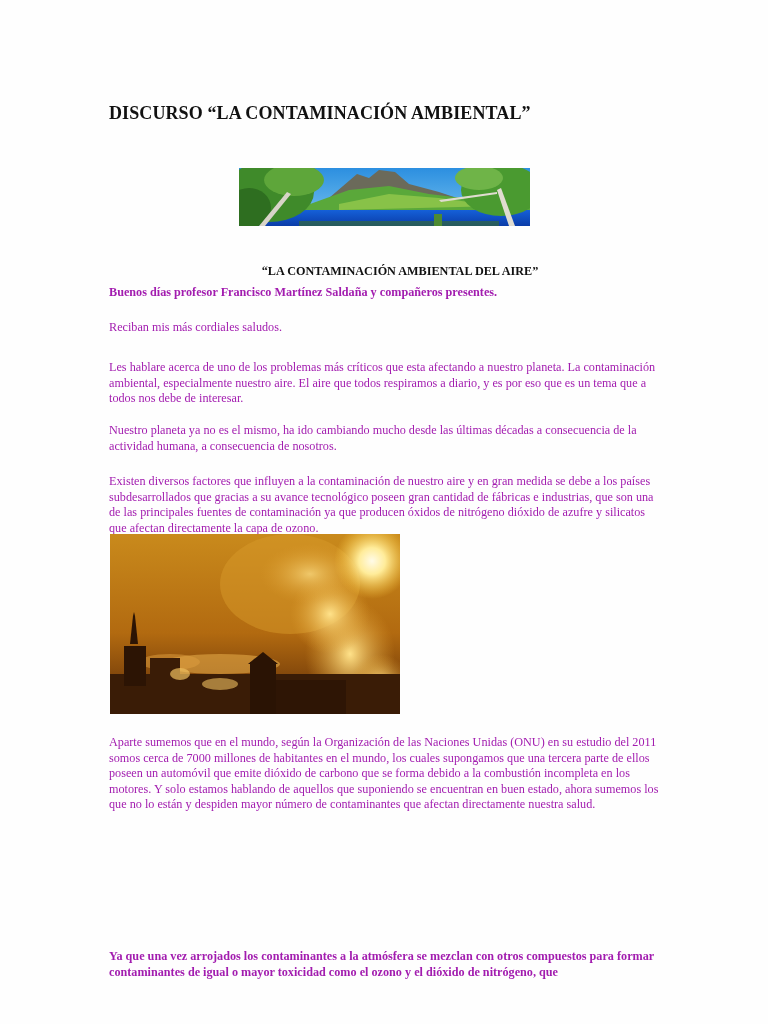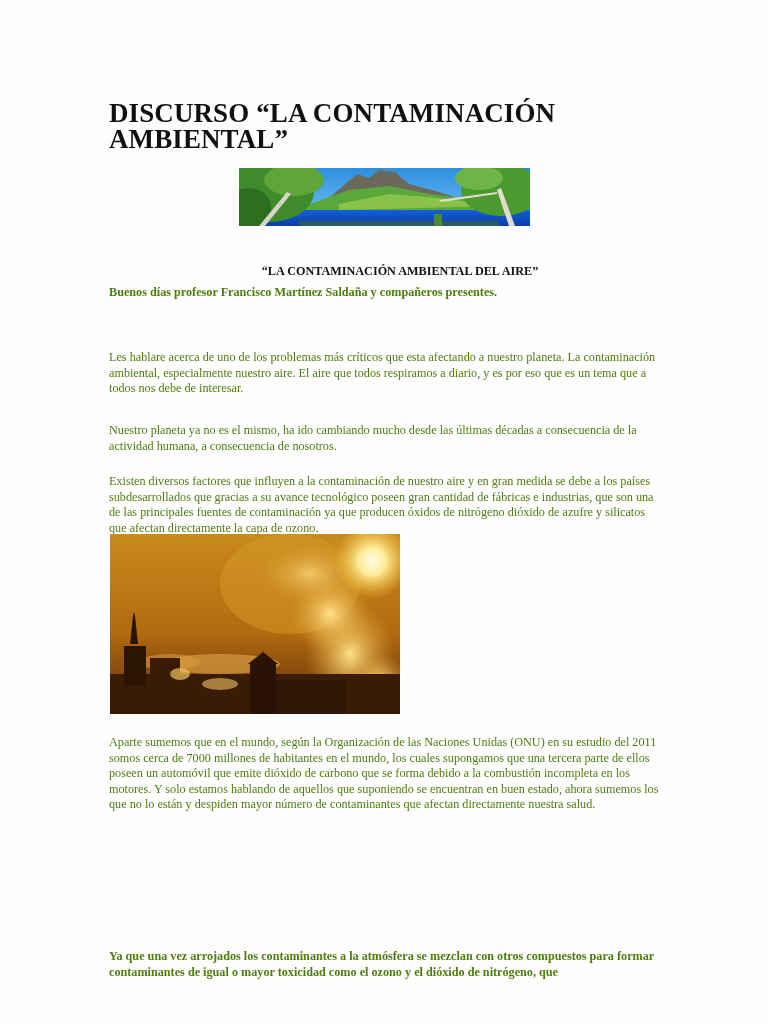--- a/index.html
+++ b/index.html
@@ -22,21 +22,21 @@
       height: 1024px;
       background: #fefefe;
     }
     .title {
       position: absolute;
       left: 109px;
       top: 100px;
       width: 520px;
       font-family: "Liberation Serif", serif;
       font-weight: bold;
-      font-size: 27px;
+      font-size: 18px;
       line-height: 26px;
       margin: 0;
       color: #111;
       letter-spacing: 0.1px;
     }
     .landscape {
       position: absolute;
       left: 239px;
       top: 168px;
       width: 291px;
@@ -53,21 +53,21 @@
       font-size: 12.2px;
       margin: 16px;
     }
     .p {
       position: absolute;
       left: 109px;
       width: 552px;
       font-size: 12.2px;
       line-height: 15.5px;
       margin: 0;
-      color: #4d7c0f;
+      color: #a21caf;
     }
     .bold { font-weight: bold; }
     .smog {
       position: absolute;
       left: 110px;
       top: 534px;
       width: 290px;
       height: 180px;
       overflow: hidden;
     }
@@ -106,22 +106,23 @@
       <path d="M270,58 L258,22 L262,20 L276,58 Z" fill="#e0dcd0"></path>
       <path d="M200,32 L258,24 L258,26 L202,34 Z" fill="#e0dcd0"></path>
       <rect x="195" y="46" width="8" height="12" fill="#4d8a32"></rect>
     </svg>
   </div>
 
   <h2 class="subtitle">“LA CONTAMINACIÓN AMBIENTAL DEL AIRE”</h2>
 
   <p class="p bold" style="top:285px;">Buenos días  profesor Francisco Martínez Saldaña y compañeros presentes.</p>
 
+  <p class="p" style="top:320px;">Reciban mis más cordiales saludos.</p>
 
-  <p class="p" style="top:350px;">Les hablare acerca de uno de los problemas más críticos que esta afectando a nuestro planeta. La contaminación ambiental, especialmente nuestro aire. El aire que todos respiramos a diario, y es por eso que es un tema que a todos nos debe de interesar.</p>
+  <p class="p" style="top:360px;">Les hablare acerca de uno de los problemas más críticos que esta afectando a nuestro planeta. La contaminación ambiental, especialmente nuestro aire. El aire que todos respiramos a diario, y es por eso que es un tema que a todos nos debe de interesar.</p>
 
   <p class="p" style="top:423px;">Nuestro planeta ya no es el mismo, ha ido cambiando mucho desde las últimas décadas a consecuencia de la actividad humana, a consecuencia de nosotros.</p>
 
   <p class="p" style="top:474px;">Existen diversos factores que influyen a la contaminación de nuestro aire y en gran medida se debe a los países subdesarrollados que gracias a su avance tecnológico poseen gran cantidad de fábricas e industrias, que son una de las principales fuentes de contaminación ya que producen óxidos de nitrógeno dióxido de azufre y silicatos que afectan directamente la capa de ozono.</p>
 
   <div class="smog">
     <svg width="290" height="180" viewBox="0 0 290 180" xmlns="http://www.w3.org/2000/svg">
       <defs>
         <linearGradient id="sunsky" x1="0" y1="0" x2="0" y2="1">
           <stop offset="0" stop-color="#c98a1c"></stop>

